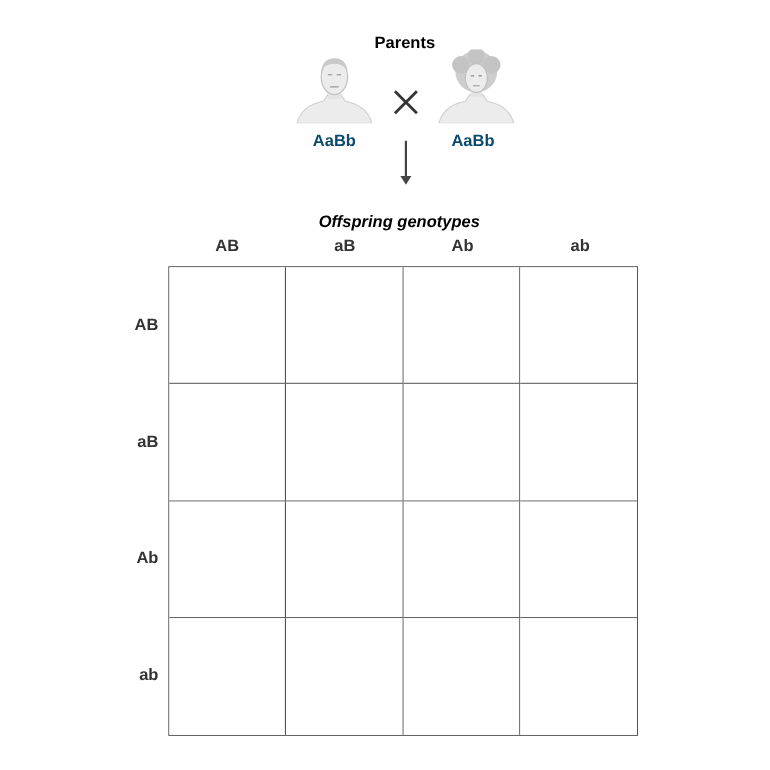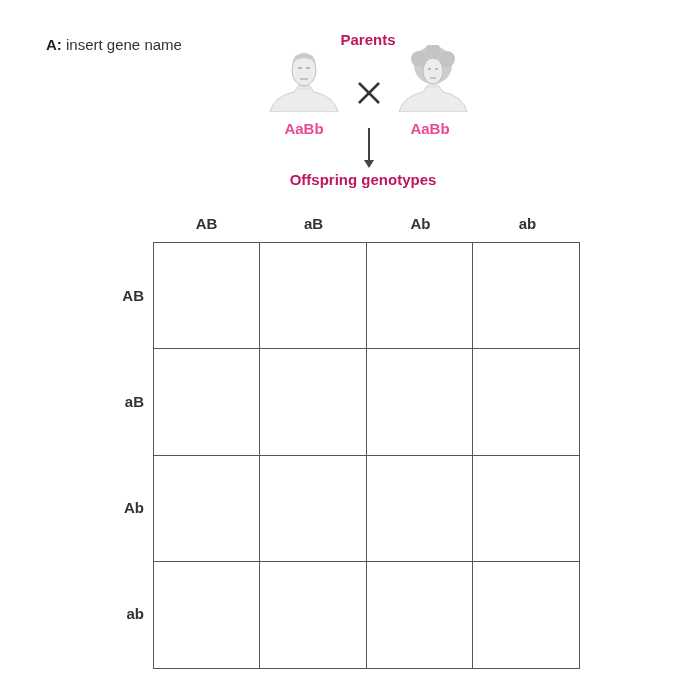--- a/index.html
+++ b/index.html
@@ -1,40 +1,39 @@
 <!DOCTYPE html>
 <html><head>
 <meta charset="utf-8">
 <style>
   html, body { margin:0; padding:0; background:#ffffff; }
   body { width:700px; height:700px; position:relative; overflow:hidden;
          font-family:"Liberation Sans", "DejaVu Sans", sans-serif; color:#333333; }
   .legend { position:absolute; left:46px; top:35px; font-size:15px; line-height:20px; color:#333; }
   .legend b { font-weight:bold; color:#222; }
-  .title { position:absolute; font-weight:bold; font-size:15px; color:#be185d; text-align:center; }
-  .genotype { position:absolute; font-weight:bold; font-size:15px; color:#ec4899; text-align:center; width:80px; }
+  .title { position:absolute; font-weight:bold; font-size:15px; color:#000000; text-align:center; }
+  .genotype { position:absolute; font-weight:bold; font-size:15px; color:#0c4a6e; text-align:center; width:80px; }
   .person { position:absolute; }
   .cross { position:absolute; left:356px; top:80px; width:26px; height:26px; }
   .arrow { position:absolute; left:368px; top:128px; width:2px; height:34px; background:#444; }
   .arrowhead { position:absolute; left:364px; top:160px; width:0; height:0;
                border-left:5px solid transparent; border-right:5px solid transparent; border-top:8px solid #444; }
   .col-label { position:absolute; top:215px; width:107px; text-align:center; font-weight:bold; font-size:15px; color:#333; }
   .row-label { position:absolute; left:100px; width:44px; text-align:right; font-weight:bold; font-size:15px; color:#333; }
   .grid { position:absolute; left:153px; top:242px; width:427px; height:427px;
           display:grid; grid-template-columns:repeat(4,1fr); grid-template-rows:repeat(4,1fr);
           border:1px solid #555; box-sizing:border-box; }
   .cell { border-right:1px solid #555; border-bottom:1px solid #555; box-sizing:border-box; background:#fff; }
   .cell.last-col { border-right:none; }
   .cell.last-row { border-bottom:none; }
 </style>
 </head>
 <body>
 
 <div class="legend">
-  <div><b>A:</b><span> insert gene name</span></div>
 </div>
 
 <div class="title" style="left:318px; top:31px; width:100px;">Parents</div>
 
 <svg class="person" style="left:268px; top:50px;" width="72" height="62" viewBox="0 0 72 62">
   <path d="M2 62 Q6 46 26 42 L30 36 L42 36 L46 42 Q66 46 70 62 Z" fill="#ececec" stroke="#cfcfcf" stroke-width="1"></path>
   <rect x="30" y="30" width="12" height="10" fill="#e4e4e4"></rect>
   <ellipse cx="36" cy="20" rx="12" ry="16" fill="#ececec" stroke="#bdbdbd" stroke-width="1"></ellipse>
   <path d="M24 14 Q26 3 36 3 Q46 3 48 14 Q44 8 36 8 Q28 8 24 14 Z" fill="#c9c9c9"></path>
   <line x1="30" y1="18" x2="34" y2="18" stroke="#888" stroke-width="1"></line>
@@ -59,21 +58,21 @@
   <line x1="38" y1="24" x2="41" y2="24" stroke="#888" stroke-width="1"></line>
   <line x1="33" y1="33" x2="39" y2="33" stroke="#999" stroke-width="1"></line>
 </svg>
 
 <div class="genotype" style="left:264px; top:120px;">AaBb</div>
 <div class="genotype" style="left:390px; top:120px;">AaBb</div>
 
 <div class="arrow"></div>
 <div class="arrowhead"></div>
 
-<div class="title" style="left:263px; top:171px; width:200px;">Offspring genotypes</div>
+<div class="title" style="left:263px; top:193px; width:200px;font-style:italic;">Offspring genotypes</div>
 
 <div class="col-label" style="left:153px;">AB</div>
 <div class="col-label" style="left:260px;">aB</div>
 <div class="col-label" style="left:367px;">Ab</div>
 <div class="col-label" style="left:474px;">ab</div>
 
 <div class="row-label" style="top:287px;">AB</div>
 <div class="row-label" style="top:393px;">aB</div>
 <div class="row-label" style="top:499px;">Ab</div>
 <div class="row-label" style="top:605px;">ab</div>

